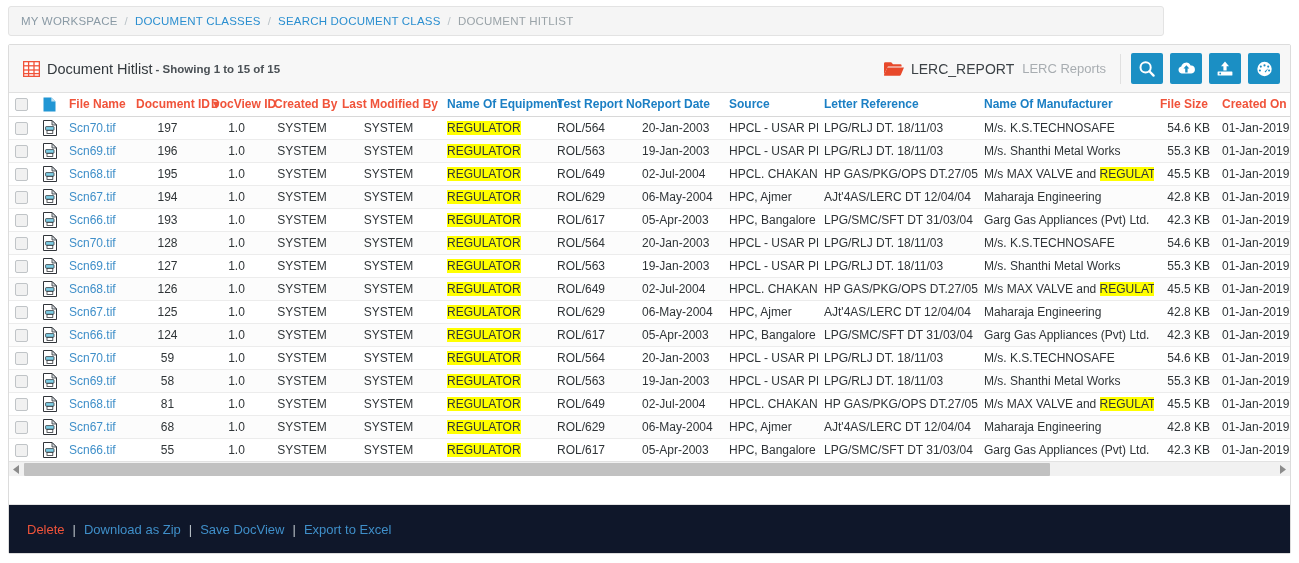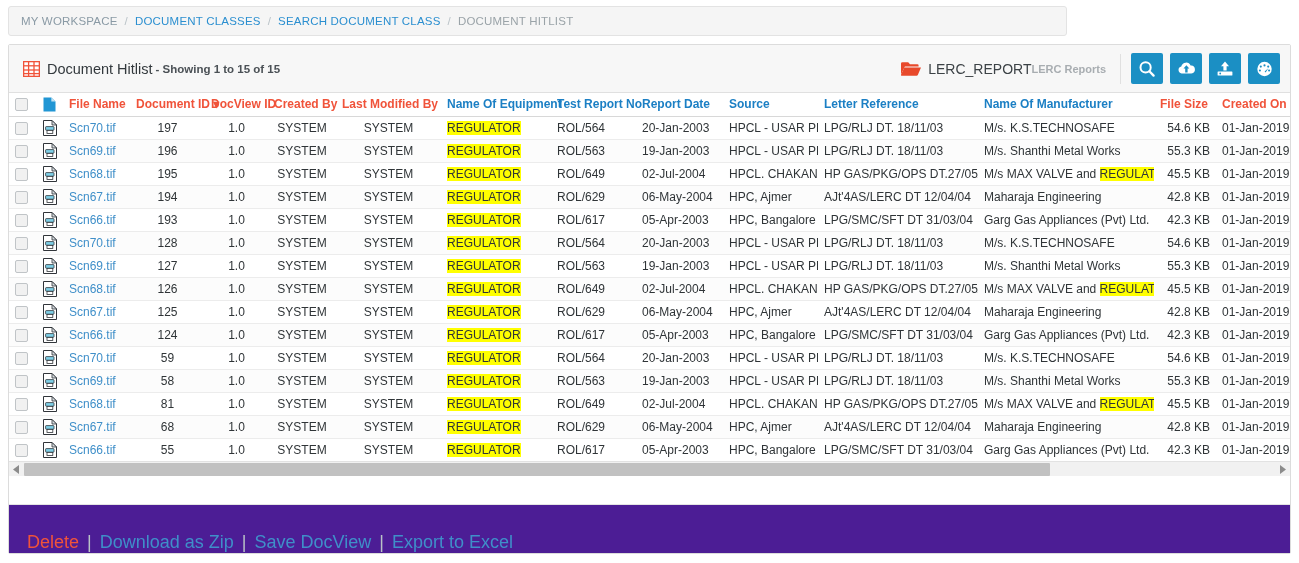--- a/index.html
+++ b/index.html
@@ -7,21 +7,21 @@
     margin: 0; padding: 0;
     width: 1299px; height: 563px;
     background: #ffffff;
     font-family: "Liberation Sans", sans-serif;
     -webkit-font-smoothing: antialiased;
   }
   #app { width: 1299px; height: 563px; position: relative; background:#fff; overflow:hidden; }
 
   
   .breadcrumb-bar {
-    position: absolute; left: 8px; top: 6px; width: 1059px; height: 30px;
+    position: absolute; left: 8px; top: 6px; width: 1156px; height: 30px;
     background: #f5f5f5; border: 1px solid #e3e3e3; border-radius: 3px;
     display: flex; align-items: center; padding: 0 12px;
     font-size: 11.5px; letter-spacing: .2px;
   }
   .crumb { color: #2b8fd0; text-decoration: none; white-space: nowrap; }
   .crumb.muted { color: #8a9aa5; }
   .crumb.current { color: #9aa3a8; }
   .crumb-sep { color: #b9c2c7; margin: 0 7px; }
 
   
@@ -37,21 +37,21 @@
     display: flex; align-items: center; padding: 0 10px 0 14px; flex: 0 0 48px;
   }
   .grid-icon { width: 17px; height: 16px; flex: 0 0 17px; margin-right: 7px; }
   .title-text { font-size: 14.5px; color: #33393d; white-space: nowrap; }
   .title-sub { font-size: 11.5px; color: #4b5156; font-weight: bold; margin-left: 3px; white-space: nowrap; }
   .head-spacer { flex: 1 1 auto; }
 
   .repo-wrap { display: flex; align-items: center; padding-right: 14px; border-right: 1px solid #e0e0e0; height: 30px; }
   .folder-icon { width: 20px; height: 16px; flex: 0 0 20px; margin-right: 7px; }
   .repo-name { font-size: 14px; color: #3c4246; white-space: nowrap; }
-  .repo-desc { font-size: 11px; color: #a8adb1; white-space: nowrap; font-weight: bold; }
+  .repo-desc { font-size: 13px; color: #a8adb1; margin-left: 8px; white-space: nowrap; }
 
   .tool-btns { display: flex; gap: 7px; margin-left: 10px; }
   .tool-btn {
     width: 32px; height: 31px; background: #1b8fc4; border: none; border-radius: 2px;
     display: flex; align-items: center; justify-content: center; cursor: pointer; padding: 0;
   }
   .tool-btn svg { display: block; }
 
   
   .table-scroll {
@@ -113,22 +113,22 @@
   .hs-thumb {
     position: absolute; left: 0; top: 1px; height: 13px; width: 82%;
     background: #c1c1c1; border-radius: 1px; cursor: pointer;
   }
 
   
   .panel-gap { flex: 0 0 29px; background: #fff; border-bottom: 1px solid #e4e4e4; }
 
   
   .panel-foot {
-    flex: 0 0 48px; background: #4c1d95; display: flex; align-items: flex-end;
-    padding-left: 18px; font-size: 18px;
+    flex: 0 0 48px; background: #0f172a; display: flex; align-items: center;
+    padding-left: 18px; font-size: 13px;
   }
   .foot-link { color: #3f8fc9; cursor: pointer; }
   .foot-link.danger { color: #f0533a; }
   .foot-sep { color: #b9c2c7; margin: 0 8px; }
 </style>
 </head>
 <body>
 
 <div id="app">
 

